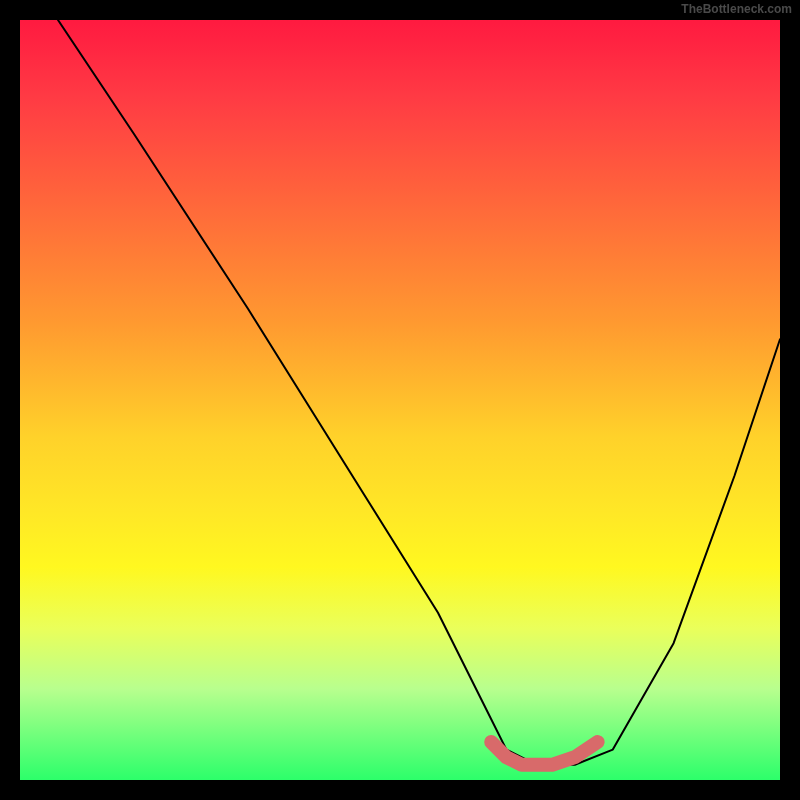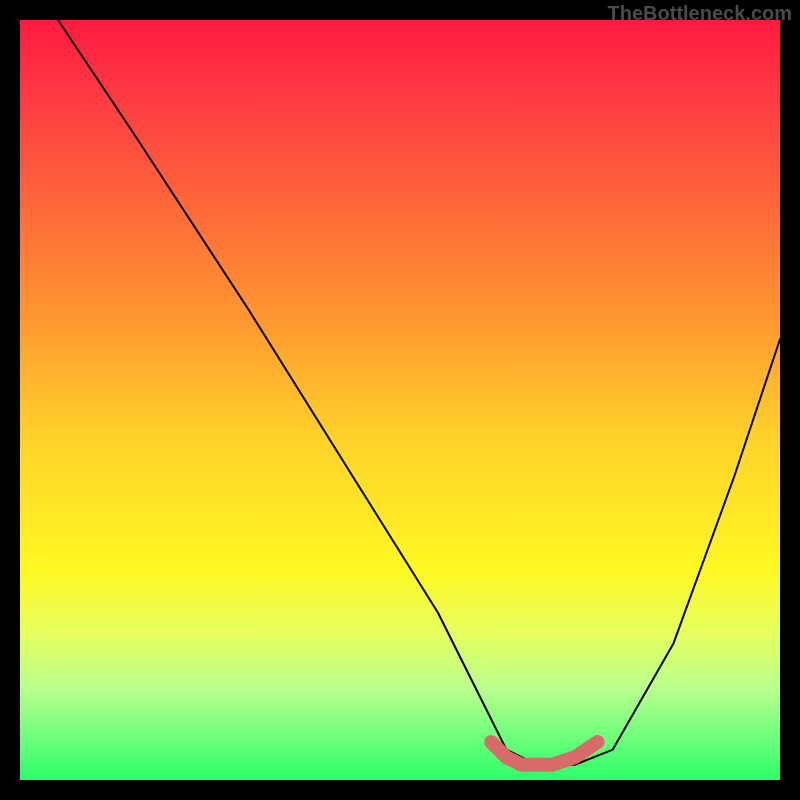--- a/index.html
+++ b/index.html
@@ -41,21 +41,21 @@
     left: 0;
     top: 0;
     width: 760px;
     height: 760px;
   }
   .watermark {
     position: absolute;
     top: 2px;
     right: 8px;
     color: #4a4a4a;
-    font-size: 20px;
+    font-size: 12px;
     font-weight: 600;
   }
 </style>
 </head>
 <body>
 
 <div class="frame">
   <div class="watermark">TheBottleneck.com</div>
   <div class="plot-area">
     <svg viewBox="0 0 760 760" preserveAspectRatio="none">

